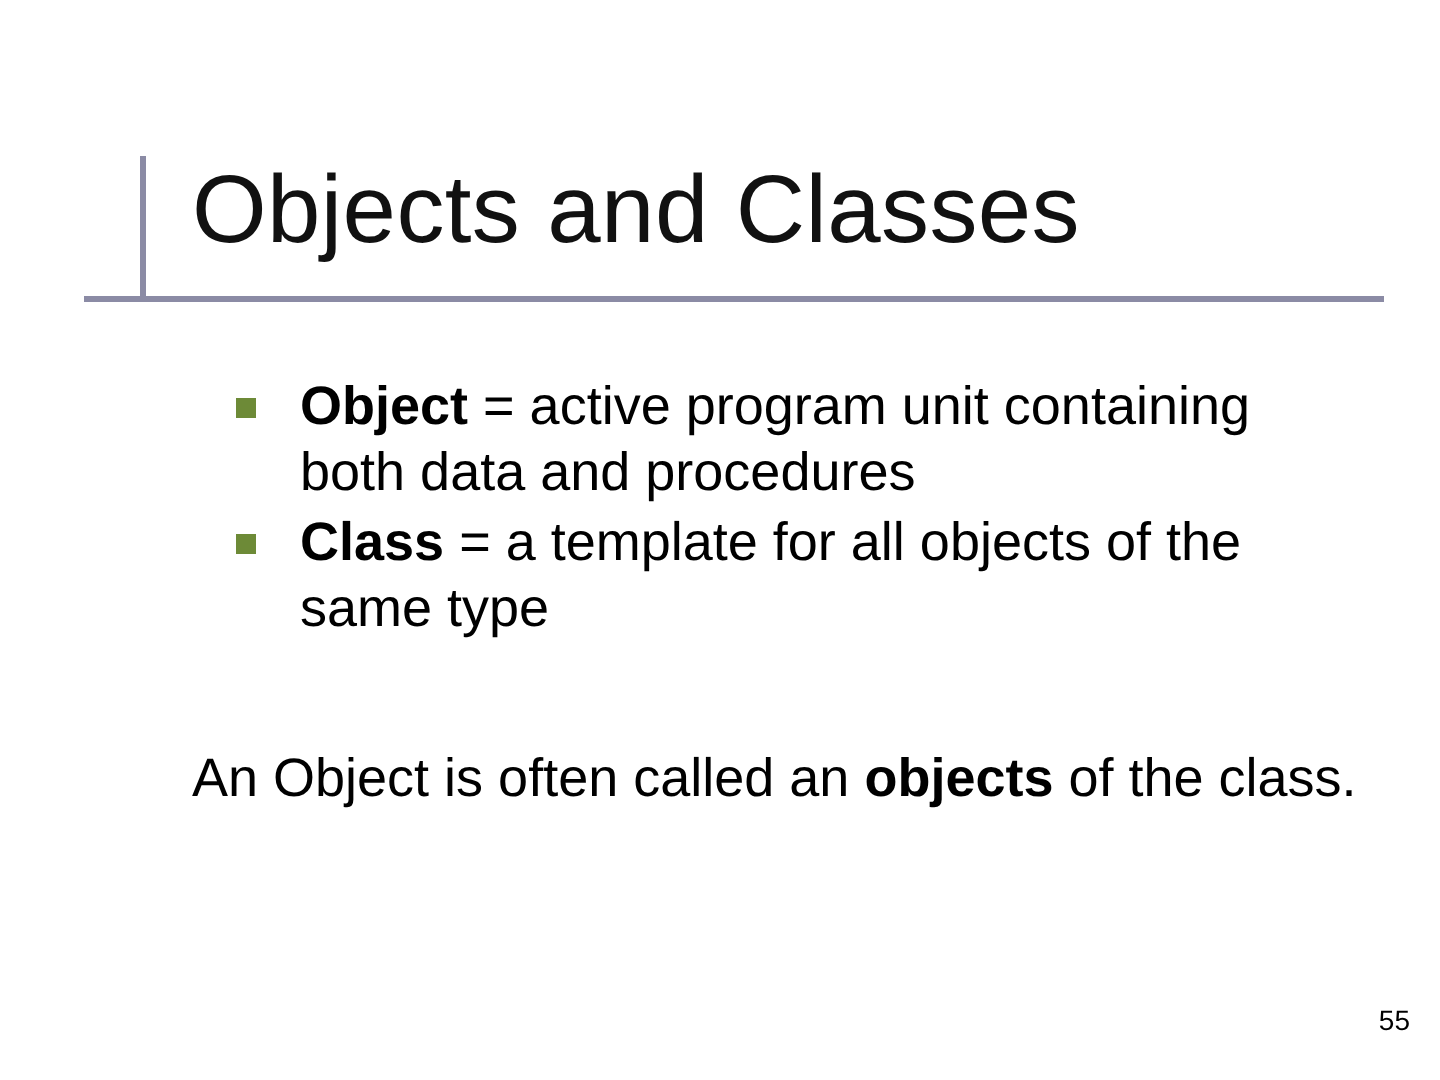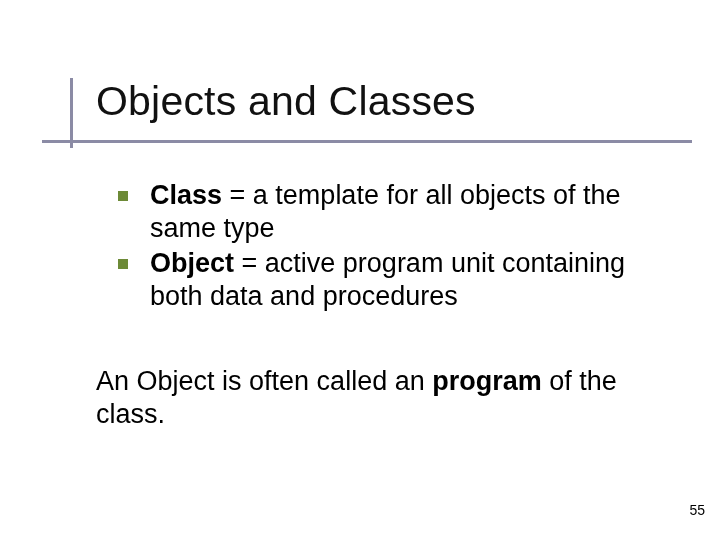--- a/index.html
+++ b/index.html
@@ -14,21 +14,21 @@
     width: 720px;
     height: 540px;
     position: relative;
     padding: 0;
   }
   .title-wrap {
     position: relative;
     padding: 78px 0 18px 96px;
   }
   .title {
-    font-size: 41px;
+    font-size: 48px;
     font-weight: 400;
     color: #111;
     letter-spacing: 0.2px;
     font-family: Verdana, Geneva, sans-serif;
   }
   .rule {
     position: absolute;
     left: 42px;
     right: 28px;
     bottom: 0;
@@ -85,27 +85,27 @@
   <div class="tick"></div>
   <div class="title-wrap">
     <h1 class="title">Objects and Classes</h1>
     <div class="rule"></div>
   </div>
 
   <div class="body">
     <ul class="bullets">
       <li>
         <span class="sq"></span>
-        <span class="bold">Class</span><span> = a template for all objects of the same type</span>
+        <span class="bold">Object</span><span> = active program unit containing both data and procedures</span>
       </li>
       <li>
         <span class="sq"></span>
-        <span class="bold">Object</span><span> = active program unit containing both data and procedures</span>
+        <span class="bold">Class</span><span> = a template for all objects of the same type</span>
       </li>
     </ul>
 
     <p class="para">
-      <span>An Object is often called an </span><span class="bold">program</span><span> of the class.</span>
+      <span>An Object is often called an </span><span class="bold">objects</span><span> of the class.</span>
     </p>
   </div>
 
   <div class="pagenum">55</div>
 </div>
 
 </body></html>

